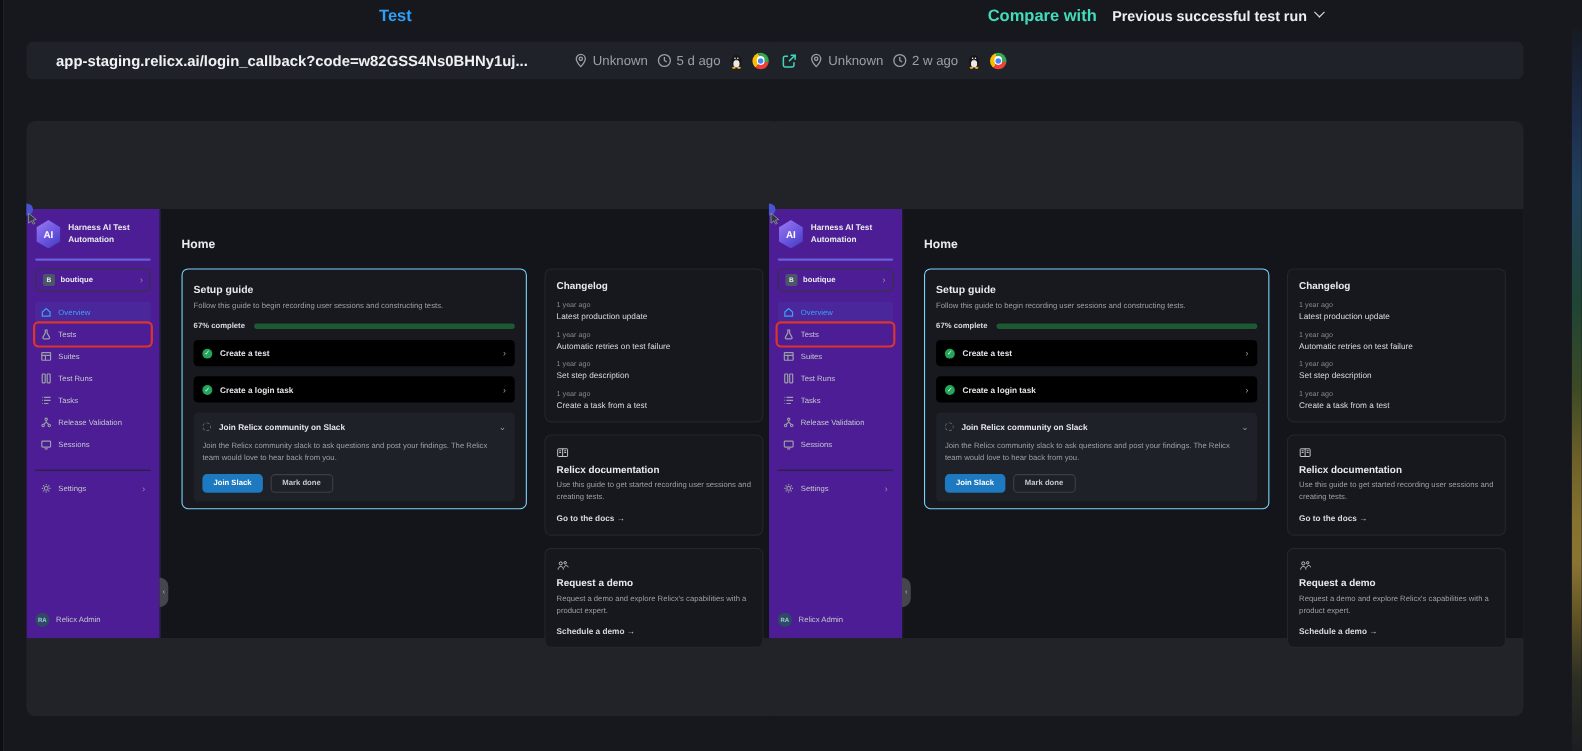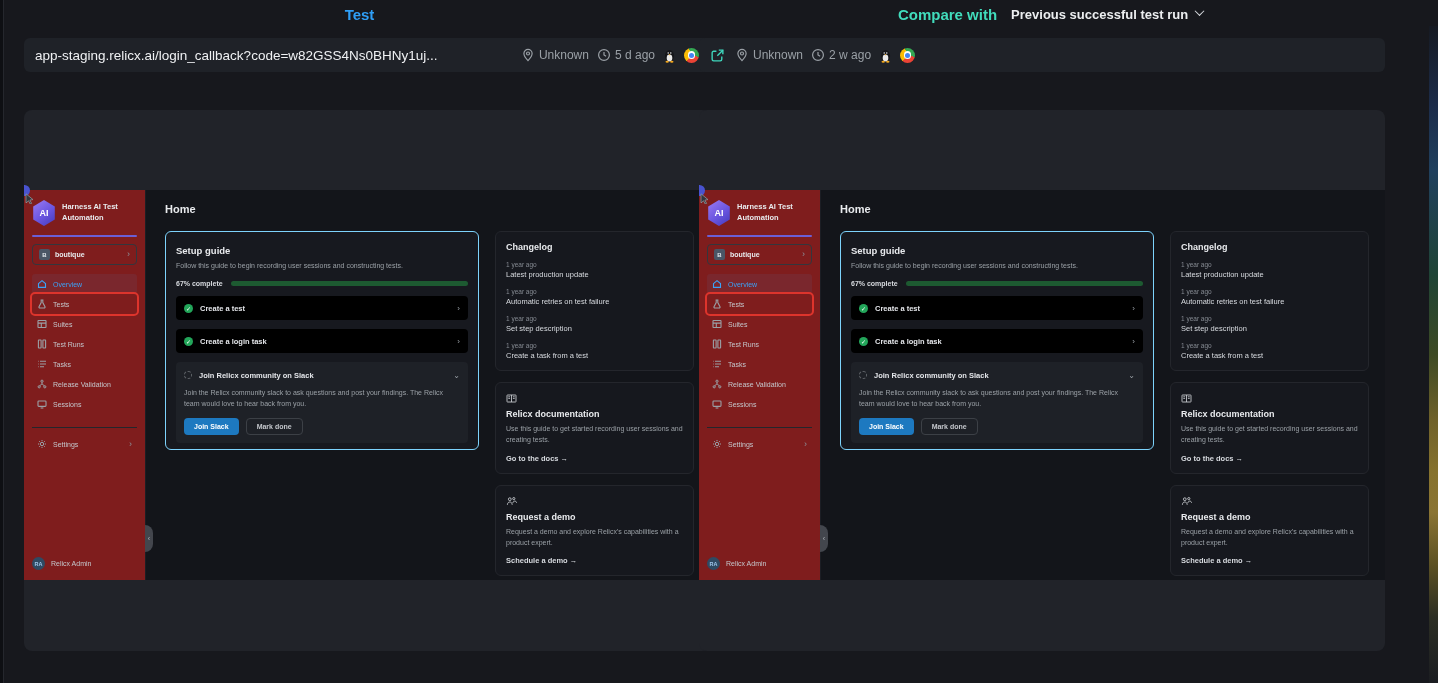--- a/index.html
+++ b/index.html
@@ -21,21 +21,21 @@
   .panel-title.blue { color:#2f9ff7; }
   .panel-title.teal { color:#41dcbc; }
   .picker { display:flex; align-items:center; gap:8px; cursor:pointer; }
   .picker-label { font-size:13px; font-weight:700; color:#eceef0; }
   .dd-chev { width:7px; height:7px; border-right:1.6px solid #d7dadf; border-bottom:1.6px solid #d7dadf; transform:rotate(45deg) translate(-1px,-1px); margin-top:-3px; }
 
   .url-bar { position:absolute; top:38px; height:34px; width:686px; background:#1f2228; border-radius:6px;
              display:flex; align-items:center; padding:0 11px; gap:8px; }
   .half.left .url-bar { left:24px; }
   .half.right .url-bar { left:8px; }
-  .url-text { flex:1; min-width:0; font-size:13.5px; font-weight:400; color:#eff1f3; white-space:nowrap; overflow:hidden; }
+  .url-text { flex:1; min-width:0; font-size:13.5px; font-weight:700; color:#eff1f3; white-space:nowrap; overflow:hidden;margin-left:16px; }
   .meta { display:flex; align-items:center; gap:4px; color:#9aa0a6; font-size:12px; white-space:nowrap; }
   .meta-icon { display:flex; }
   .ext-link { display:flex; margin-right:2px; }
 
   .chrome { width:15px; height:15px; border-radius:50%; position:relative; flex:none;
             background:conic-gradient(from 100deg,#ea4335 0 33.3%,#fbbc05 0 66.6%,#34a853 0 100%); }
   .chrome::before { content:''; position:absolute; inset:3.6px; background:#fff; border-radius:50%; }
   .chrome::after  { content:''; position:absolute; inset:5px; background:#4285f4; border-radius:50%; }
 
   .shot { position:absolute; top:110px; height:541px; width:686px; background:#212329; border-radius:8px; overflow:hidden; }
@@ -43,21 +43,21 @@
   .half.right .shot { left:8px; }
 
   .corner-dot { position:absolute; left:-5px; top:75px; width:11px; height:11px; border-radius:50%; background:#4953d0; z-index:5; }
   .corner-cursor { position:absolute; left:1px; top:83px; z-index:5; }
 
   .adjacent-strip { position:absolute; right:0; top:26px; width:9px; height:657px;
     background:linear-gradient(180deg,#161a22 0%,#1c2c4a 12%,#20405e 22%,#1f4435 38%,#3d4a24 50%,#6f612a 60%,#86722e 68%,#8a7433 74%,#5c5124 82%,#2c2e24 90%,#1b1d21 100%); }
 
   
   .app { position:absolute; left:0; top:80px; width:686px; height:390px; background:#13151a; display:flex; }
-  .sidebar { width:122px; flex:none; background:#7f1d1d; border-right:1px solid #1c1e24;
+  .sidebar { width:122px; flex:none; background:#4c1d95; border-right:1px solid #1c1e24;
              display:flex; flex-direction:column; padding:10px 8px 10px; position:relative; }
   .brand { display:flex; align-items:center; gap:6px; }
   .logo { width:24px; height:26px; flex:none; display:flex; align-items:center; justify-content:center;
           background:linear-gradient(140deg,#9d7df2 0%,#6a55e0 55%,#4038b8 100%);
           clip-path:polygon(50% 0,95% 25%,95% 75%,50% 100%,5% 75%,5% 25%);
           color:#fff; font-weight:700; font-size:9px; }
   .brand-name { font-size:7.5px; font-weight:700; color:#e8eaed; line-height:1.45; }
   .brand-divider { height:2px; background:#6b5fd6; border-radius:1px; margin:9px 0 7px; }
   .project { height:21px; border:1px solid #33363d; border-radius:4px; display:flex; align-items:center; gap:5px; padding:0 6px; cursor:pointer; }
   .project-badge { width:11px; height:11px; flex:none; background:#4b5666; border-radius:2px; color:#e3e7ec;
@@ -74,21 +74,21 @@
   .nav-label { flex:1; }
   .side-divider { height:1px; background:#24262c; margin:13px 0 6px; }
   .user { margin-top:auto; display:flex; align-items:center; gap:6px; }
   .avatar { width:13px; height:13px; border-radius:50%; background:#2f4a63; color:#9fc5ea;
             font-size:5.5px; font-weight:700; display:flex; align-items:center; justify-content:center; flex:none; }
   .user-name { font-size:7px; color:#c4c7cc; }
   .collapse-handle { position:absolute; left:121px; top:335px; width:8px; height:27px; background:#43464d;
                      border-radius:0 8px 8px 0; display:flex; align-items:center; justify-content:center;
                      color:#aeb3ba; font-size:7px; cursor:pointer; z-index:4; }
 
-  .main { flex:1; padding:11px 16px 0 19px; }
+  .main { flex:1; padding:24px 16px 0 19px; }
   .page-title { font-size:11px; font-weight:700; color:#e8eaed; margin:2px 0 16px; }
   .cols { display:flex; gap:16px; }
 
   .setup-card { width:314px; flex:none; background:#17191f; border:1px solid #7dd3fc; border-radius:6px; padding:13px 10px; height:219px; }
   .setup-title { font-size:9.5px; font-weight:700; color:#e8eaed; }
   .setup-desc { font-size:7px; color:#9aa0a6; margin-top:6px; }
   .progress-row { display:flex; align-items:center; gap:8px; margin-top:11px; }
   .progress-label { font-size:7px; font-weight:700; color:#d7dadf; white-space:nowrap; }
   .progress-track { flex:1; height:5px; border-radius:3px; background:#1d5a31; overflow:hidden; }
   .progress-fill { height:100%; background:#2eb857; border-radius:3px; }

